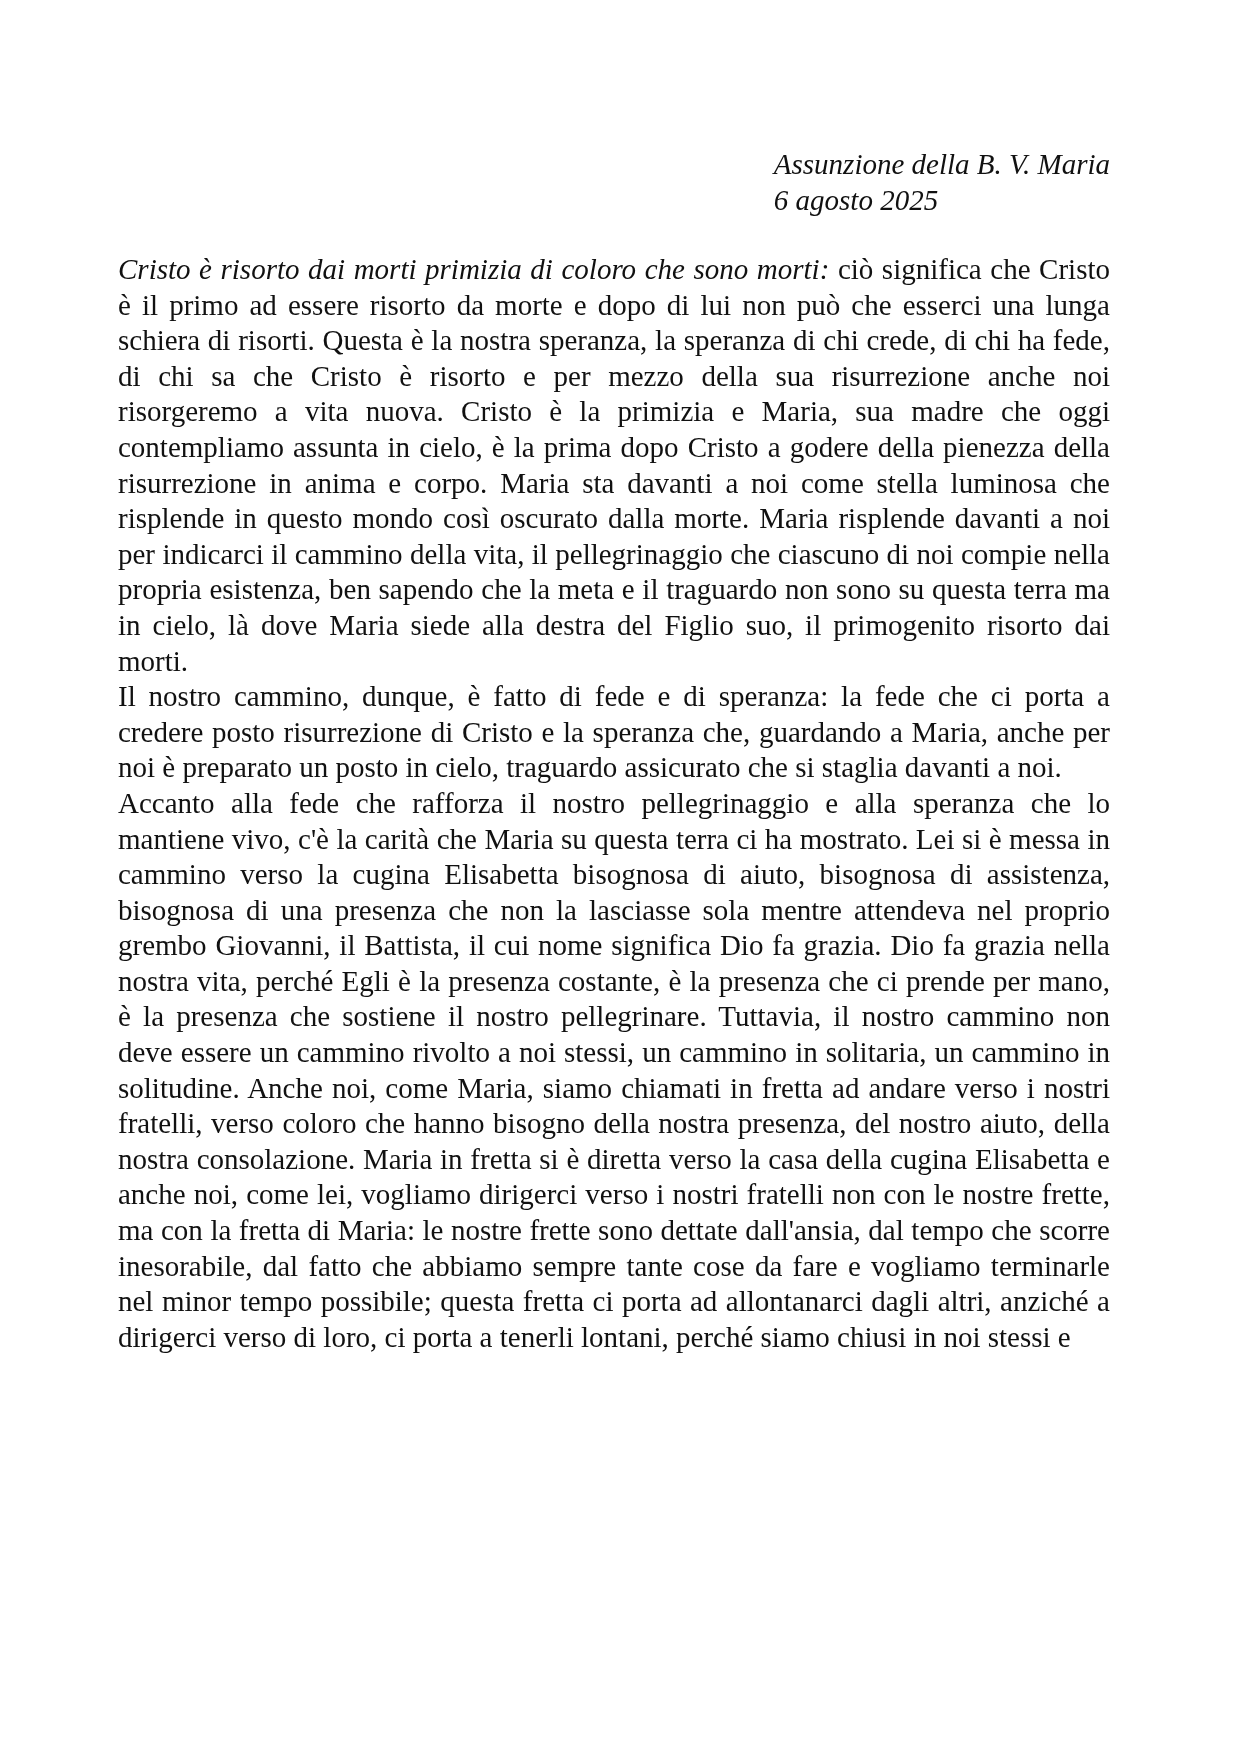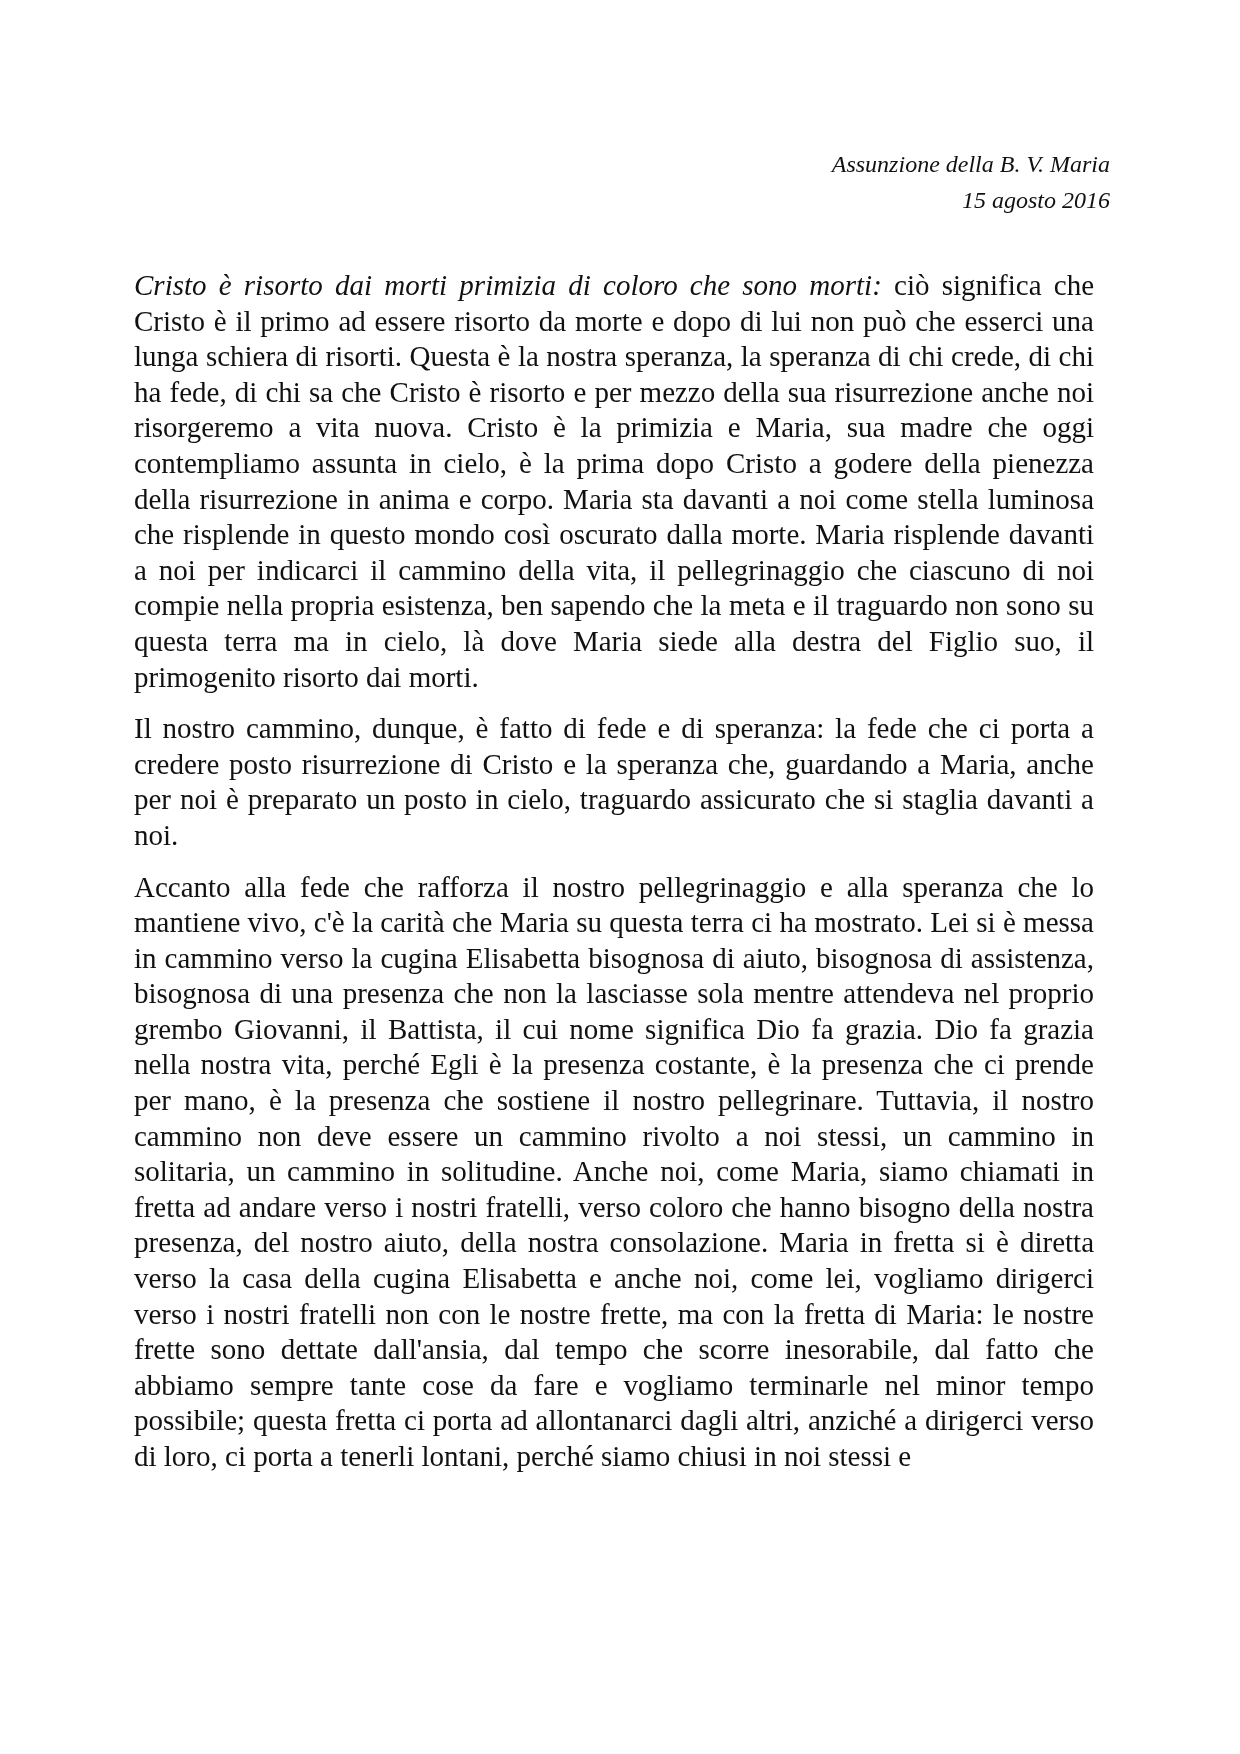--- a/index.html
+++ b/index.html
@@ -18,50 +18,50 @@
     .page {
       position: absolute;
       left: 118px;
       top: 0;
       width: 992px;
     }
     .header {
       position: absolute;
       right: 0;
       top: 146px;
-      text-align: right;
+      text-align: left;
       font-style: italic;
-      font-size: 24px;
+      font-size: 29px;
       line-height: 36px;
     }
     .header div { white-space: nowrap; }
     .body {
       position: absolute;
       left: 0;
       top: 252px;
       width: 992px;
       font-size: 29px;
       line-height: 35.6px;
       text-align: justify;
     }
     .body p {
-      margin: 16px;
+      margin: 0;
       padding: 0;
     }
     .body .quote {
       font-style: italic;
     }
   </style>
 </head>
 <body>
 
 <div class="page">
   <div class="header">
     <div>Assunzione della B. V. Maria</div>
-    <div>15 agosto 2016</div>
+    <div>6 agosto 2025</div>
   </div>
 
   <div class="body">
     <p><span class="quote">Cristo è risorto dai morti primizia di coloro che sono morti:</span><span> ciò significa che Cristo è il primo ad essere risorto da morte e dopo di lui non può che esserci una lunga schiera di risorti. Questa è la nostra speranza, la speranza di chi crede, di chi ha fede, di chi sa che Cristo è risorto e per mezzo della sua risurrezione anche noi risorgeremo a vita nuova. Cristo è la primizia e Maria, sua madre che oggi contempliamo assunta in cielo, è la prima dopo Cristo a godere della pienezza della risurrezione in anima e corpo. Maria sta davanti a noi come stella luminosa che risplende in questo mondo così oscurato dalla morte. Maria risplende davanti a noi per indicarci il cammino della vita, il pellegrinaggio che ciascuno di noi compie nella propria esistenza, ben sapendo che la meta e il traguardo non sono su questa terra ma in cielo, là dove Maria siede alla destra del Figlio suo, il primogenito risorto dai morti.</span></p>
     <p><span>Il nostro cammino, dunque, è fatto di fede e di speranza: la fede che ci porta a credere posto risurrezione di Cristo e la speranza che, guardando a Maria, anche per noi è preparato un posto in cielo, traguardo assicurato che si staglia davanti a noi.</span></p>
     <p><span>Accanto alla fede che rafforza il nostro pellegrinaggio e alla speranza che lo mantiene vivo, c'è la carità che Maria su questa terra ci ha mostrato. Lei si è messa in cammino verso la cugina Elisabetta bisognosa di aiuto, bisognosa di assistenza, bisognosa di una presenza che non la lasciasse sola mentre attendeva nel proprio grembo Giovanni, il Battista, il cui nome significa Dio fa grazia. Dio fa grazia nella nostra vita, perché Egli è la presenza costante, è la presenza che ci prende per mano, è la presenza che sostiene il nostro pellegrinare. Tuttavia, il nostro cammino non deve essere un cammino rivolto a noi stessi, un cammino in solitaria, un cammino in solitudine. Anche noi, come Maria, siamo chiamati in fretta ad andare verso i nostri fratelli, verso coloro che hanno bisogno della nostra presenza, del nostro aiuto, della nostra consolazione. Maria in fretta si è diretta verso la casa della cugina Elisabetta e anche noi, come lei, vogliamo dirigerci verso i nostri fratelli non con le nostre frette, ma con la fretta di Maria: le nostre frette sono dettate dall'ansia, dal tempo che scorre inesorabile, dal fatto che abbiamo sempre tante cose da fare e vogliamo terminarle nel minor tempo possibile; questa fretta ci porta ad allontanarci dagli altri, anziché a dirigerci verso di loro, ci porta a tenerli lontani, perché siamo chiusi in noi stessi e</span></p>
   </div>
 </div>
 
 </body></html>

